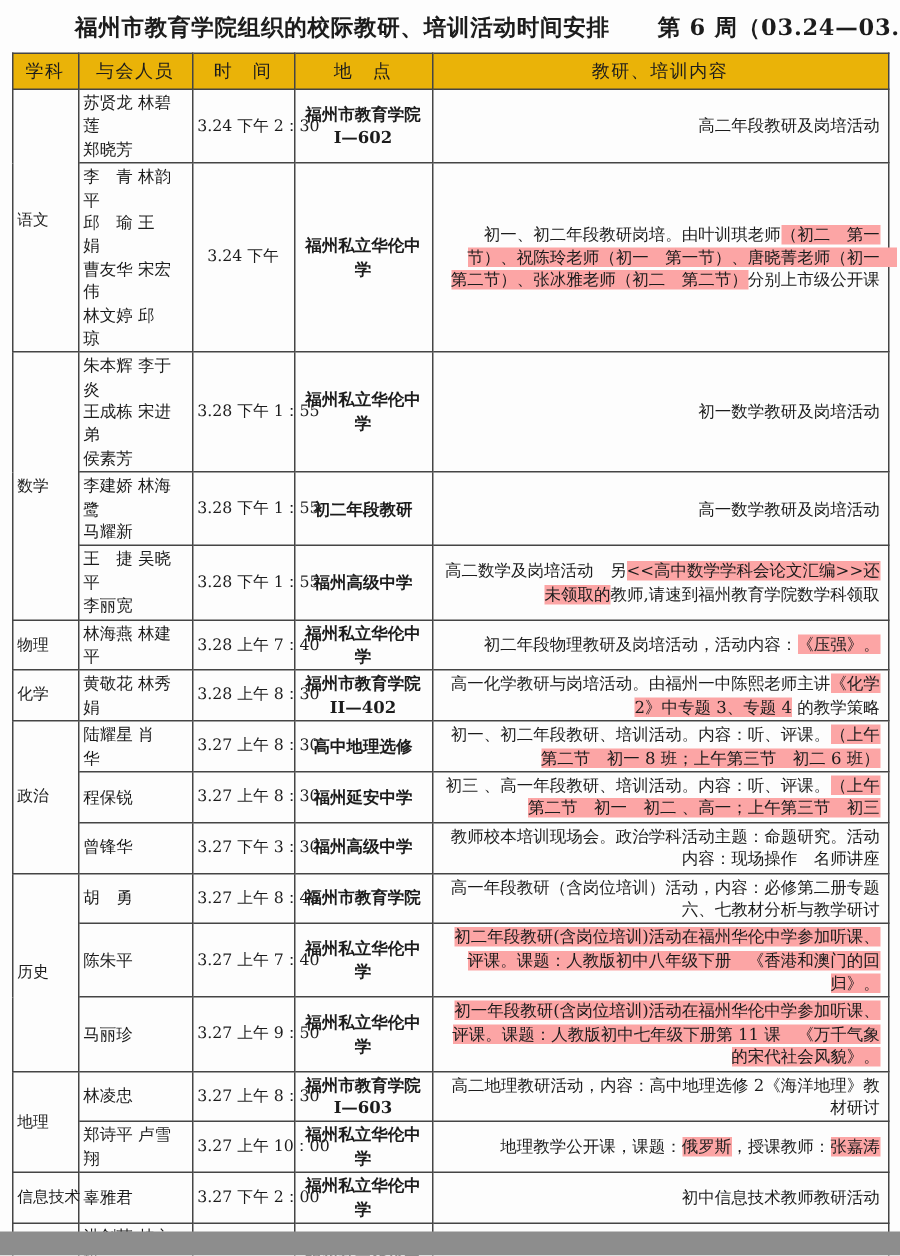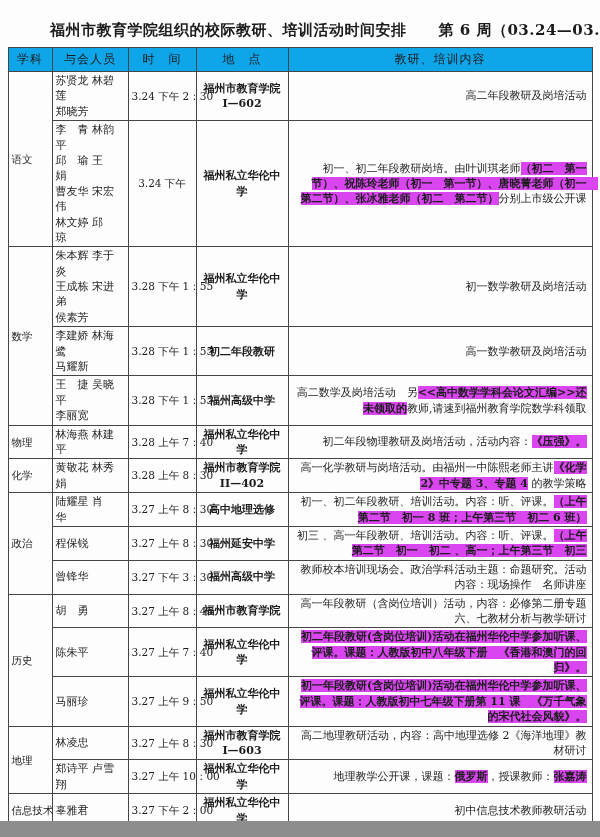--- a/index.html
+++ b/index.html
@@ -11,39 +11,39 @@
     font-family:"DejaVu Serif","Liberation Serif",serif;
     position:relative;
     overflow:hidden;
   }
   .title-row{
     display:flex; align-items:baseline;
     padding:9px 14px 7px 50px;
     font-size:15px; font-weight:bold;
     white-space:nowrap;
   }
-  .title-main{ letter-spacing:0.5px;margin-top:12px; }
+  .title-main{ letter-spacing:0.5px; }
   .title-week{ margin-left:32px; letter-spacing:0.5px; }
   table{
     border-collapse:collapse;
     margin:0 auto; width:584px;
     table-layout:fixed;
   }
   th,td{ border:1px solid #454545; vertical-align:middle; }
   th{
     font-weight:normal; font-size:12px; height:24px;
-    text-align:center; letter-spacing:1px; background:#0ea5e9;
+    text-align:center; letter-spacing:1px; background:#eab308;
   }
   td{ font-size:11px; line-height:1.4; padding:1px 3px; }
   .c-subject{ text-align:left; white-space:nowrap; font-size:10.5px; }
   .c-part{ text-align:left; }
   .c-time{ text-align:center; white-space:nowrap; font-size:10.5px; }
   .c-place{ text-align:center;font-weight:bold; }
   .c-content{ text-align:right; padding:1px 5px; }
-  .hl{ background:#d946ef;font-weight:bold; }
+  .hl{ background:#fca5a5; }
   .page-edge{ position:absolute; left:0; right:0; bottom:0; height:16px; background:#8d8d8d; }
 </style>
 </head>
 <body>
 
 <div class="title-row">
   <span class="title-main">福州市教育学院组织的校际教研、培训活动时间安排</span>
   <span class="title-week">第 6 周（03.24—03.28）</span>
 </div>
 

